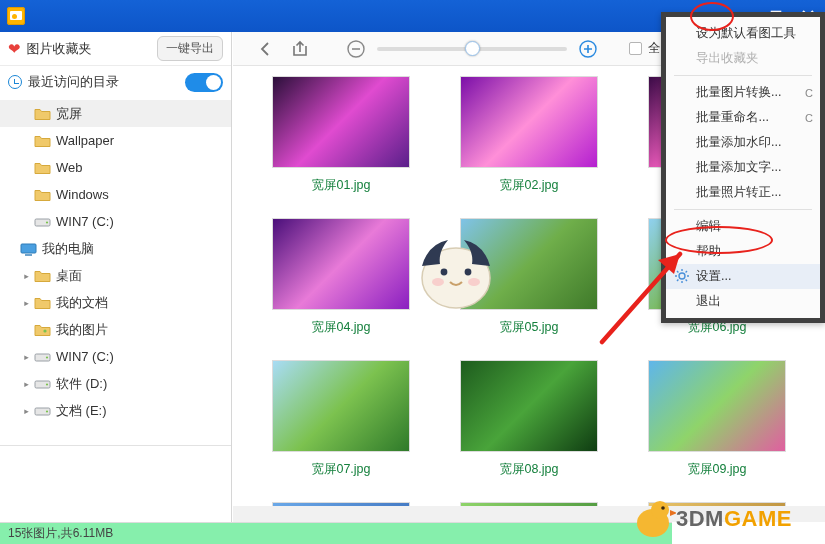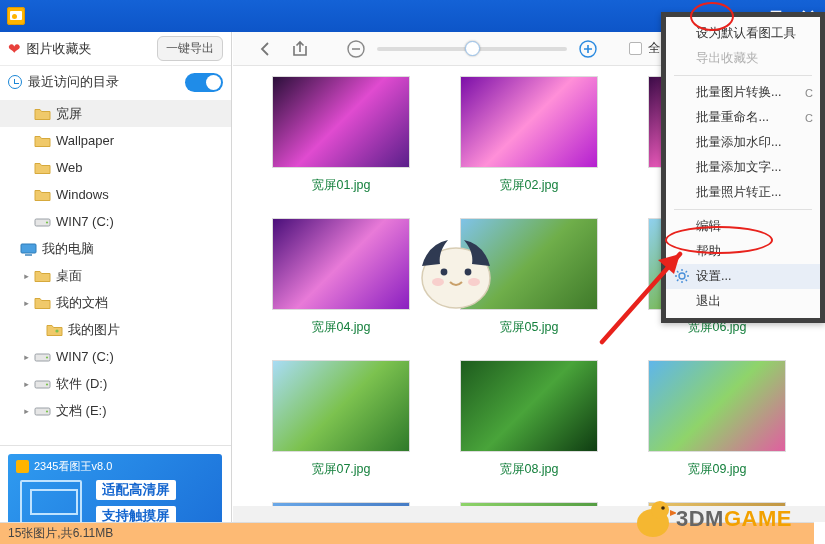--- a/index.html
+++ b/index.html
@@ -140,22 +140,22 @@
   }
   .grid { display:flex; flex-wrap:wrap; padding:10px 0 0 14px; }
   .cell { width:188px; height:142px; display:flex; flex-direction:column; align-items:center; }
   .thumb {
     width:138px; height:92px; border:1px solid #dcdcdc;
     background-size:cover;
   }
   .cap { font-size:12.5px; color:#15803d; margin-top:9px; }
   
   #statusbar {
-    position:absolute; left:0; top:522px; width:814px; height:22px;
-    background:#fdba74; border-top:1px solid #dcdcdc;
+    position:absolute; left:0; top:522px; width:672px; height:22px;
+    background:#86efac; border-top:1px solid #dcdcdc;
     display:flex; align-items:center; padding-left:8px;
     font-size:12px; color:#444;
   }
   
   #menu {
     position:absolute; left:661px; top:12px; width:164px;
     background:#fbfbfb; border:5px solid #404040;
     box-shadow:0 2px 6px rgba(0,0,0,.25);
     padding:4px 0; z-index:40;
   }
@@ -299,21 +299,21 @@
       </div>
       <div class="tree-item" style="padding-left: 20px;">
         <span class="arrow">▸</span>
         <span class="ic">
           <svg width="17" height="14" viewBox="0 0 17 14">
             <path d="M1 2.5 h5 l1.5 2 H16 V12.5 H1 Z" fill="#f0c96a" stroke="#d6a93c" stroke-width="1"></path>
           </svg>
         </span>
         <span class="tree-label">我的文档</span>
       </div>
-      <div class="tree-item" style="padding-left: 32px;">
+      <div class="tree-item" style="padding-left: 20px;">
         <span class="arrow"></span>
         <span class="ic">
           <svg width="17" height="14" viewBox="0 0 17 14">
             <path d="M1 2.5 h5 l1.5 2 H16 V12.5 H1 Z" fill="#f0c96a" stroke="#d6a93c" stroke-width="1"></path>
             <circle cx="11" cy="8" r="1.6" fill="#7cc24f"></circle>
           </svg>
         </span>
         <span class="tree-label">我的图片</span>
       </div>
       <div class="tree-item" style="padding-left: 20px;">
@@ -343,29 +343,20 @@
             <rect x="1" y="4" width="15" height="7" rx="1.3" fill="#e6e6e6" stroke="#9aa0a6" stroke-width="1"></rect>
             <circle cx="13" cy="7.5" r="1.1" fill="#7cc24f"></circle>
           </svg>
         </span>
         <span class="tree-label">文档 (E:)</span>
       </div>
     </div>
 
   <div id="left-sep"></div>
 
-  <div id="promo">
-    <div id="promo-title">
-      <span id="promo-badge"></span>
-      <span>2345看图王v8.0</span>
-    </div>
-    <div id="promo-monitor"></div>
-    <div class="promo-line" id="promo-l1">适配高清屏</div>
-    <div class="promo-line" id="promo-l2">支持触摸屏</div>
-  </div>
 </div>
 
 <div id="toolbar">
   <div class="tb-btn" style="margin-left:16px">
     <svg width="20" height="20" viewBox="0 0 20 20">
         <path d="M12 4 L6 10 L12 16" fill="none" stroke="#777" stroke-width="1.8"></path>
       </svg>
   </div>
   <div class="tb-btn">
     <svg width="20" height="20" viewBox="0 0 20 20">

